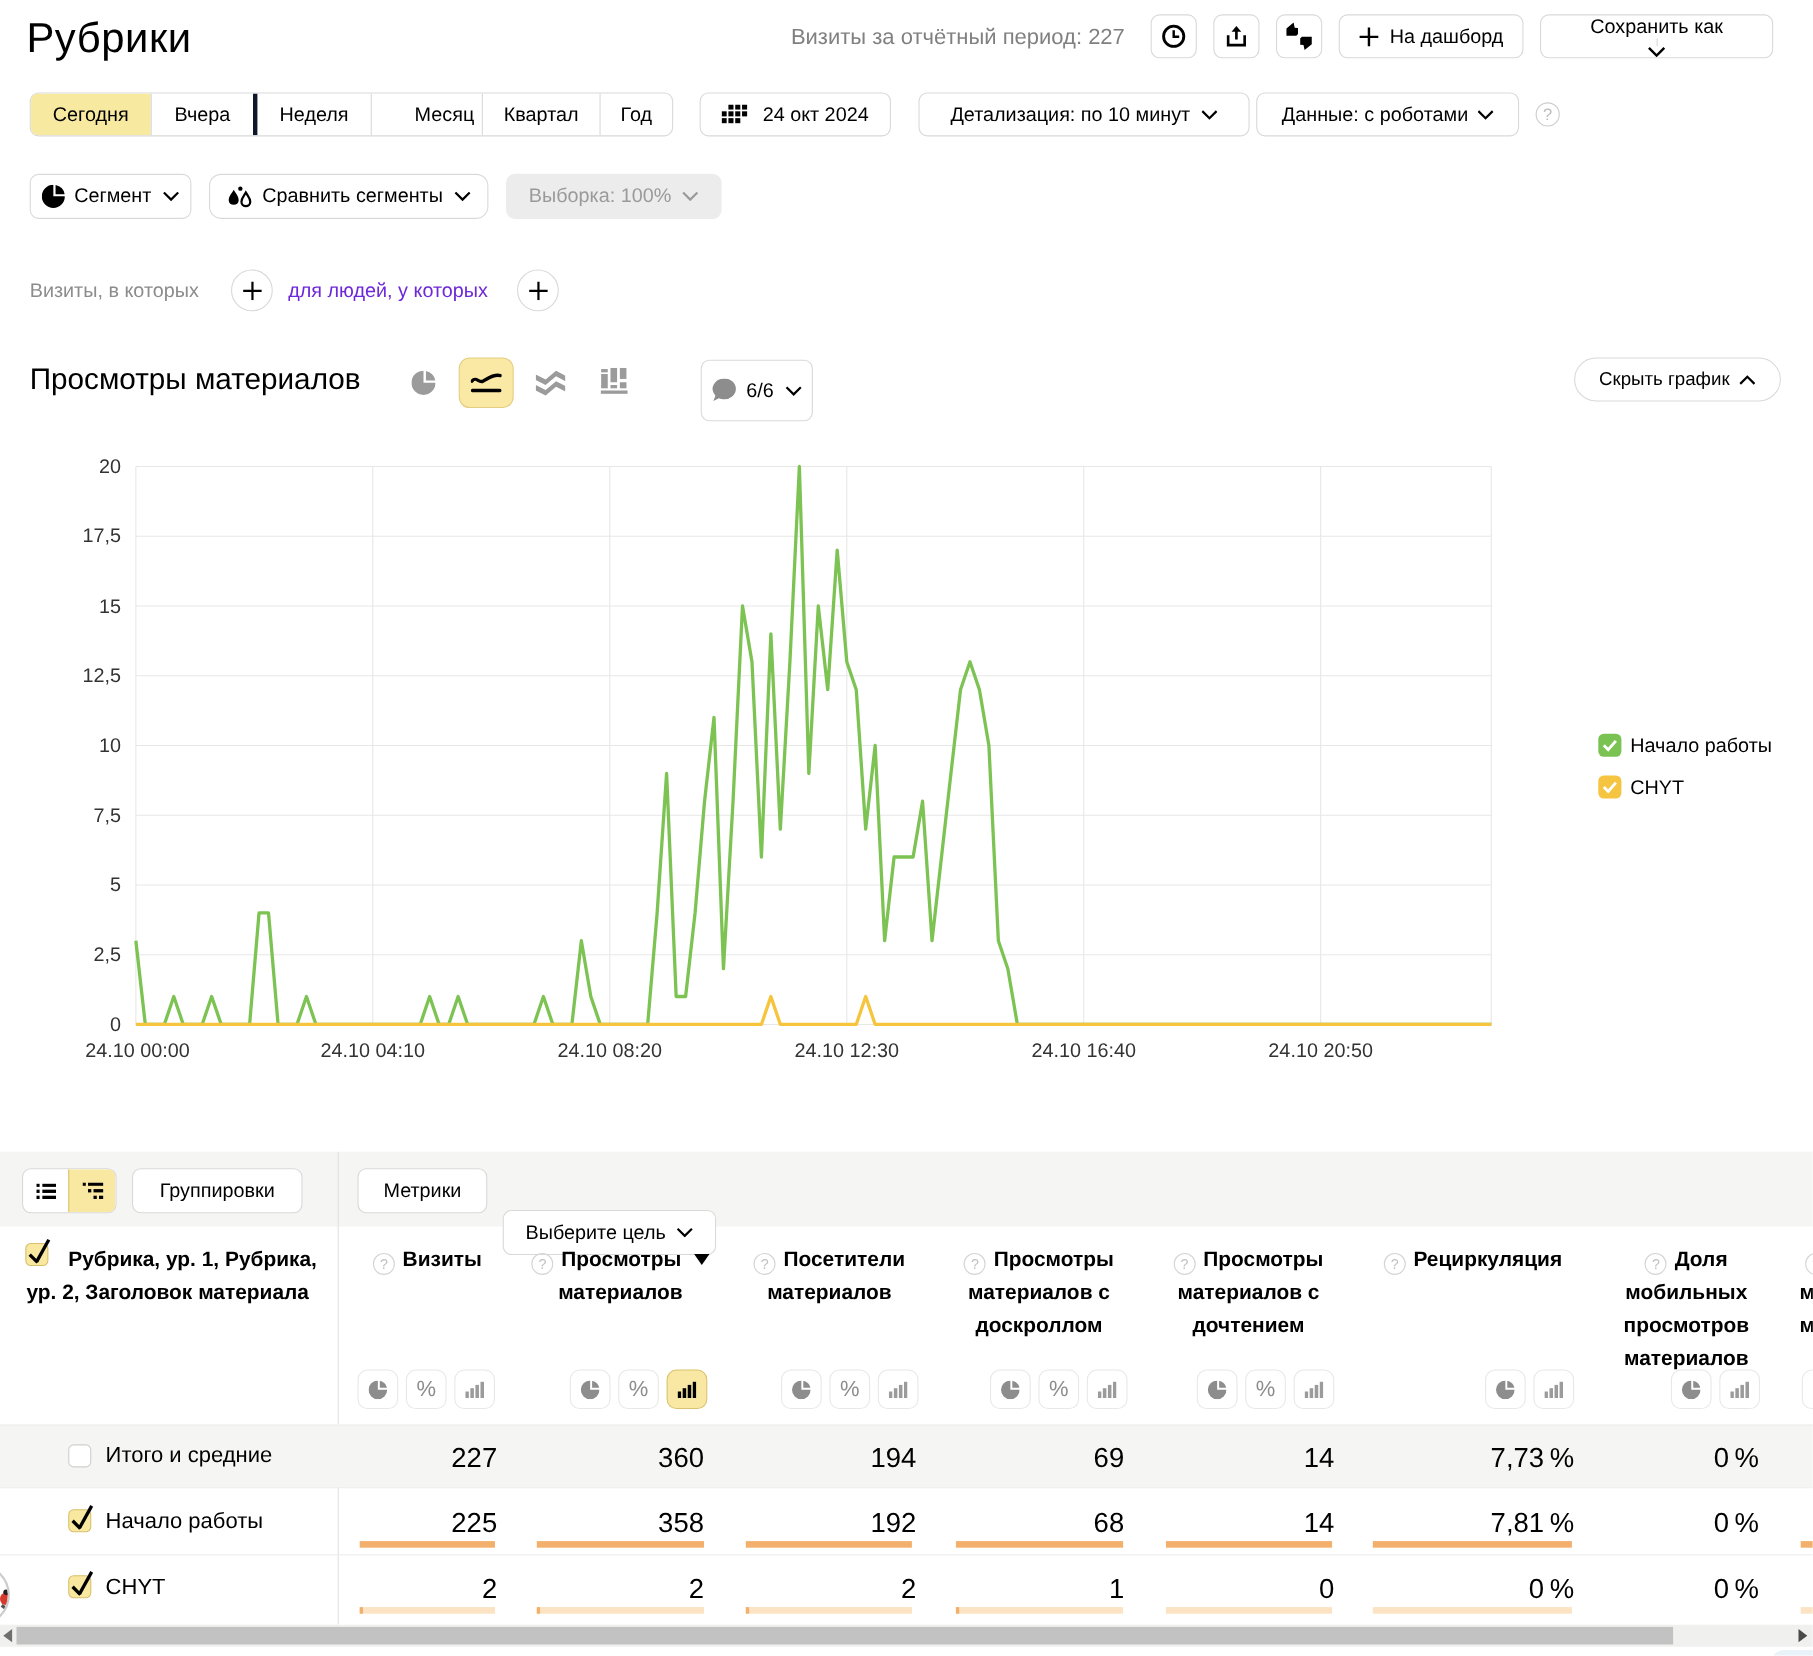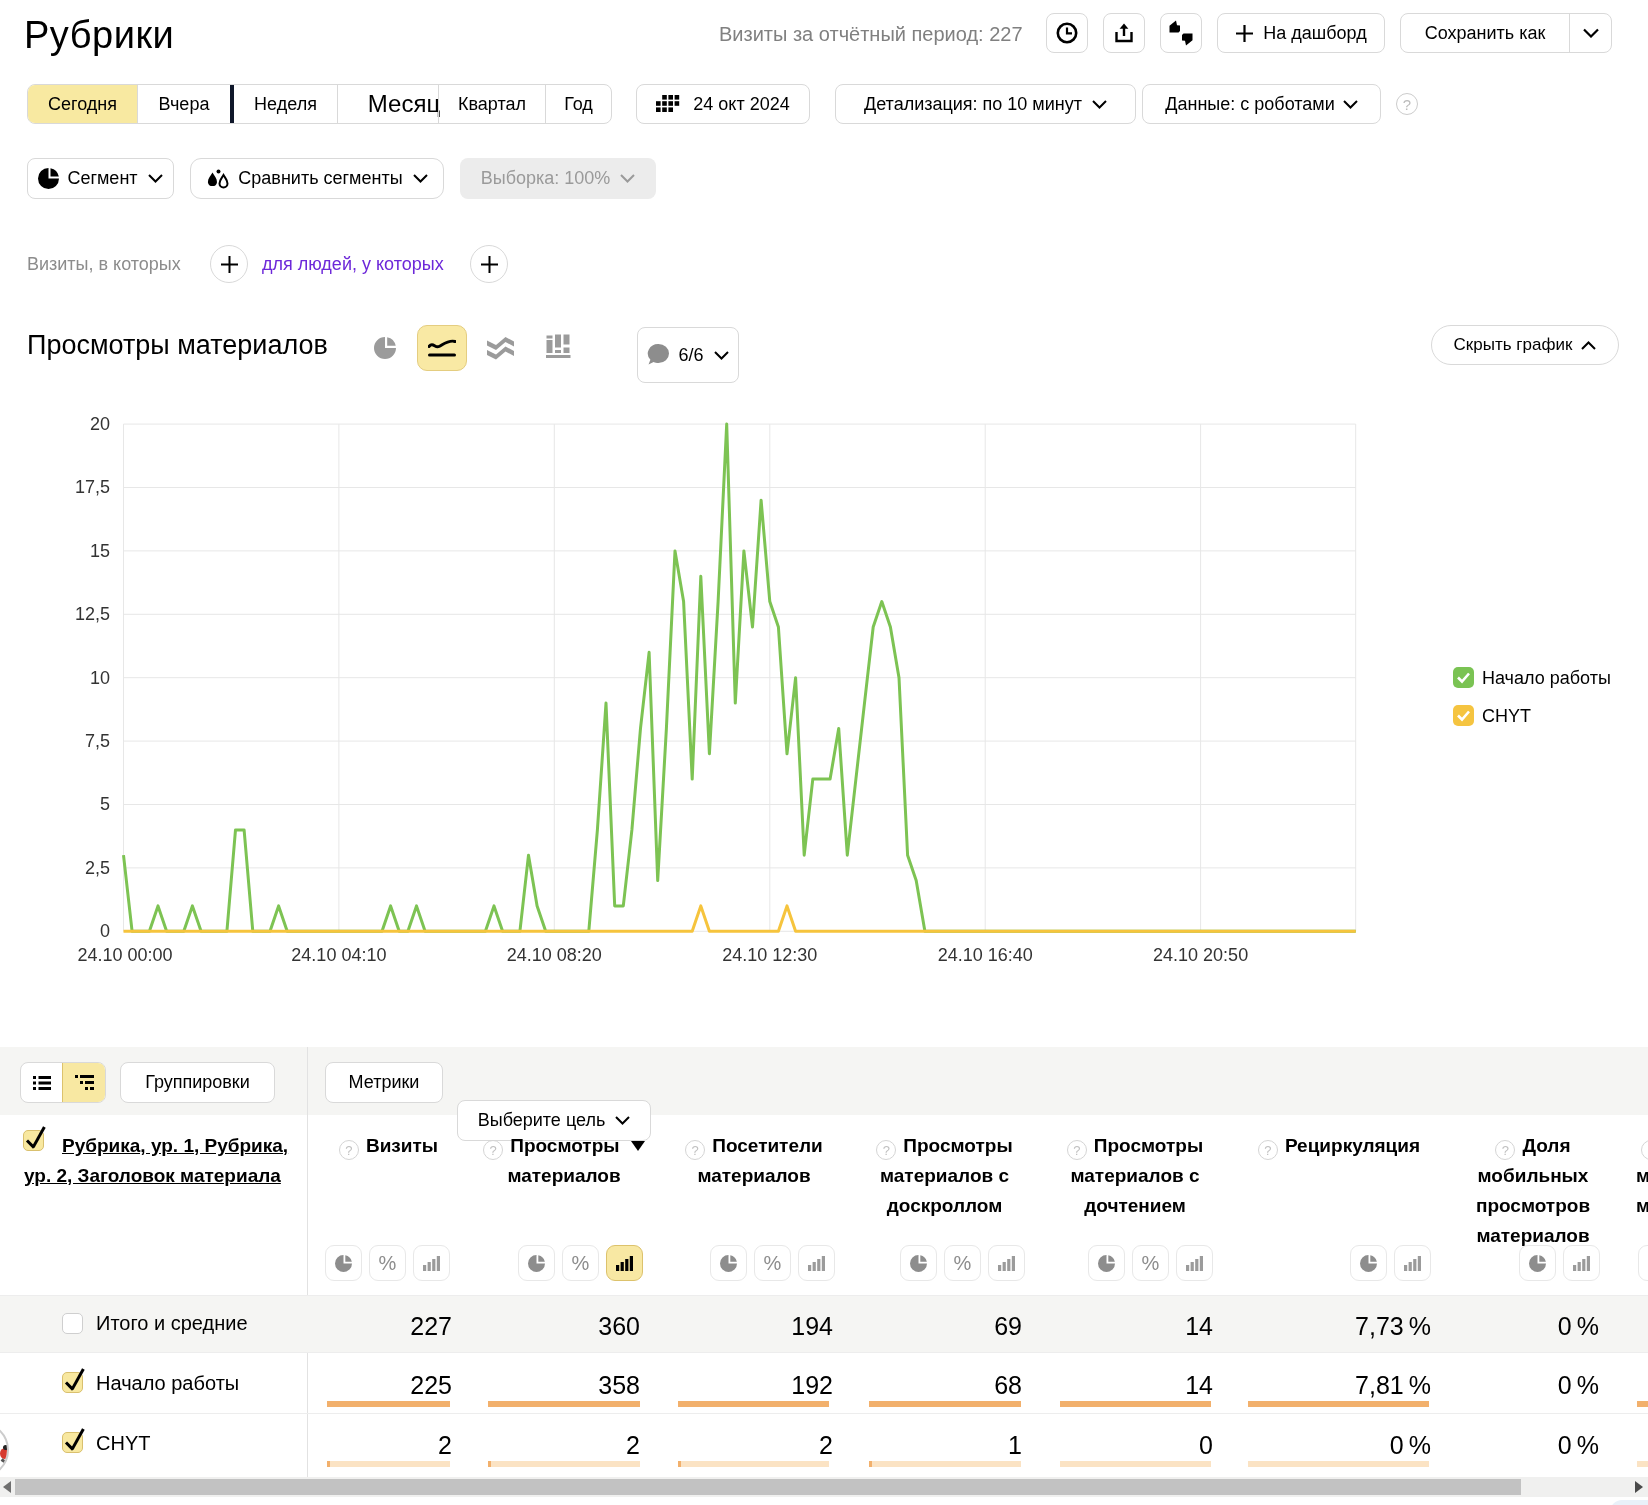--- a/index.html
+++ b/index.html
@@ -45,35 +45,35 @@
 <div class="btn" style="left:1160px;top:13px;width:42px;">
 <svg width="26" height="26" viewBox="0 0 26 26">
       <path d="M1.5 12.5 L1.5 5.8 L8 0.5 L9 5.2 L12 5.4 L12 11 L10.5 12.5 Z" fill="#000"></path>
       <path d="M24.5 13.5 L24.5 20.2 L18 25.5 L17 20.8 L14 20.6 L14 15 L15.5 13.5 Z" fill="#000"></path>
     </svg>
 </div>
 <div class="btn" style="left:1217px;top:13px;width:168px;">
 <svg width="19" height="19" viewBox="0 0 19 19" style="margin-right:9px;">
       <path d="M9.5 1v17M1 9.5h17" stroke="#000" stroke-width="2.2"></path>
     </svg>На дашборд</div>
-<div class="btn" style="left:1400px;top:13px;width:212px;padding:0;">
+<div class="btn" style="left:1400px;top:13px;width:212px;padding:0;flex-direction:column;">
 <div style="width:168px;text-align:center;">Сохранить как</div>
 <div style="width:1px;height:40px;background:#d9d9d9;"></div>
 <div style="flex:1;display:flex;align-items:center;justify-content:center;">
       <svg width="16" height="10" viewBox="0 0 16 10">
         <path d="M1 1.5 8 8.5 15 1.5" fill="none" stroke="#000" stroke-width="2.2"></path>
       </svg>
     </div>
 </div>
 
 <div class="abs" style="left:27px;top:84px;height:40px;border:1px solid #d9d9d9;border-radius:8px;display:flex;overflow:hidden;background:#fff;">
 <div style="width:109px;background:#f8e9a1;display:flex;align-items:center;justify-content:center;font-size:18px;">Сегодня</div>
 <div style="width:93px;border-left:1px solid #d9d9d9;display:flex;align-items:center;justify-content:center;font-size:18px;">Вчера</div>
 <div style="width:107px;border-left:4px solid #0f172a;display:flex;align-items:center;justify-content:center;font-size:18px;">Неделя</div>
-<div style="width:101px;border-left:1px solid #d9d9d9;display:flex;align-items:center;justify-content:center;font-size:24px;padding-left:32px;">Месяц</div>
+<div style="width:101px;border-left:1px solid #d9d9d9;display:flex;align-items:center;justify-content:center;font-size:18px;padding-left:32px;">Месяц</div>
 <div style="width:107px;border-left:1px solid #d9d9d9;display:flex;align-items:center;justify-content:center;font-size:18px;">Квартал</div>
 <div style="width:66px;border-left:1px solid #d9d9d9;display:flex;align-items:center;justify-content:center;font-size:18px;">Год</div>
 </div>
 <div class="btn" style="left:636px;top:84px;width:174px;">
 <svg width="24" height="18" viewBox="0 0 24 18" style="margin-right:13px;">
       <g fill="#000">
         <rect x="6.2" y="0" width="4.6" height="4.6"></rect>
         <rect x="12.4" y="0" width="4.6" height="4.6"></rect>
         <rect x="18.6" y="0" width="4.6" height="4.6"></rect>
         <rect x="0" y="6.2" width="4.6" height="4.6"></rect>
@@ -253,21 +253,21 @@
       </svg>
 </div>
 </div>
 <div class="btn" style="left:120px;top:1062px;width:155px;height:41px;">Группировки</div>
 <div class="btn" style="left:325px;top:1062px;width:118px;height:41px;">Метрики</div>
 <div class="btn" style="left:457px;top:1100px;width:194px;height:41px;">Выберите цель<svg width="15" height="9" viewBox="0 0 15 9" style="margin-left:10px;">
       <path d="M1 1 7.5 7.5 14 1" fill="none" stroke="#000" stroke-width="2"></path>
     </svg></div>
 
 <div class="abs cb-y" style="left:23px;top:1130px;"></div>
-<div class="abs" style="left:24px;top:1131px;width:284px;font-size:19px;font-weight:bold;line-height:30px;text-decoration:underline;"><span style="margin-left:38px;">Рубрика, ур. 1, Рубрика,</span><br>ур. 2, Заголовок материала</div>
+<div class="abs" style="left:24px;top:1131px;width:284px;font-size:19px;font-weight:bold;line-height:30px;"><span style="margin-left:38px;">Рубрика, ур. 1, Рубрика,</span><br>ур. 2, Заголовок материала</div>
 
 <div class="colh" style="left:308px;width:161px;">
     <div><span class="qm">?</span>Визиты</div>
   </div>
 <div class="colh" style="left:469px;width:190px;">
     <div><span class="qm">?</span>Просмотры <span class="tri"></span></div>
     <div>материалов</div>
   </div>
 <div class="colh" style="left:659px;width:190px;">
     <div><span class="qm">?</span>Посетители</div>

